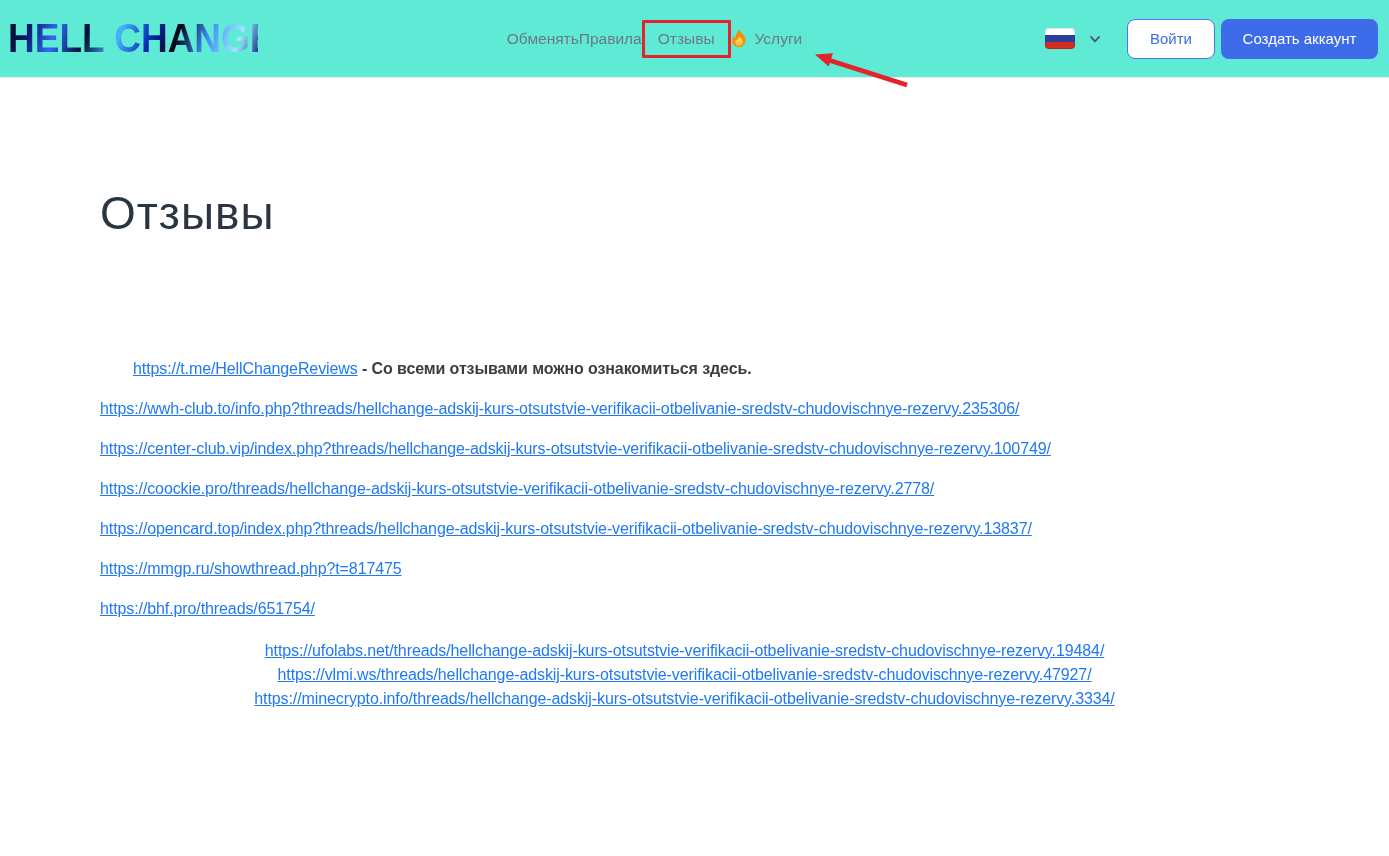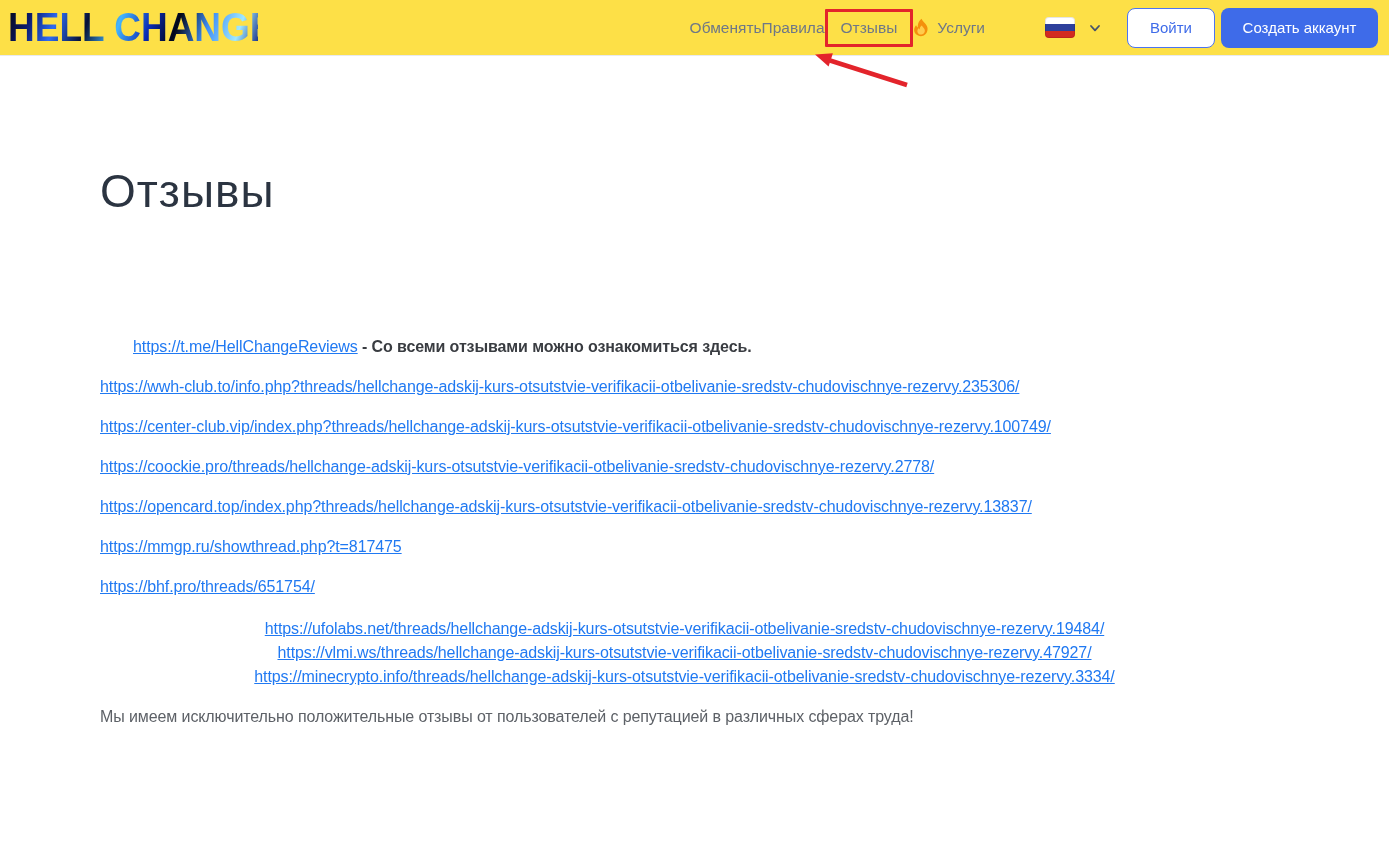--- a/index.html
+++ b/index.html
@@ -7,26 +7,27 @@
   body {
     width: 1389px; height: 856px;
     background: #ffffff;
     font-family: "Liberation Sans", sans-serif;
     position: relative;
     overflow: hidden;
   }
 
   
   .header {
-    height: 56px;
+    height: 78px;
     display: flex;
     align-items: center;
     border-bottom: 1px solid #e8eaee;
     padding: 0 11px 0 8px;
-    background: #fde047;
+    background: #5eead4;
+    gap: 36px;
   }
   .logo {
     font-size: 37px;
     font-weight: 900;
     letter-spacing: 0px;
     white-space: nowrap;
     width: 250px;
     flex: 0 0 auto;
     cursor: pointer;
     background: linear-gradient(112deg,
@@ -35,21 +36,21 @@
       #9fe8ff 90%, #0b1d7a 100%);
     -webkit-background-clip: text;
     background-clip: text;
     color: transparent;
     transform: scaleY(1.08);
   }
   .nav {
     flex: 1 1 auto;
     display: flex;
     align-items: center;
-    justify-content: flex-end;
+    justify-content: center;
     padding: 0 60px 0 66px;
   }
   .nav-item {
     color: #6e7787;
     font-size: 15.5px;
     cursor: pointer;
     display: flex;
     align-items: center;
     gap: 7px;
     white-space: nowrap;
@@ -210,15 +211,14 @@
     <p class="link-row"><a>https://opencard.top/index.php?threads/hellchange-adskij-kurs-otsutstvie-verifikacii-otbelivanie-sredstv-chudovischnye-rezervy.13837/</a></p>
     <p class="link-row"><a>https://mmgp.ru/showthread.php?t=817475</a></p>
     <p class="link-row"><a>https://bhf.pro/threads/651754/</a></p>
 
     <div class="tight-group">
       <a>https://ufolabs.net/threads/hellchange-adskij-kurs-otsutstvie-verifikacii-otbelivanie-sredstv-chudovischnye-rezervy.19484/</a>
       <a>https://vlmi.ws/threads/hellchange-adskij-kurs-otsutstvie-verifikacii-otbelivanie-sredstv-chudovischnye-rezervy.47927/</a>
       <a>https://minecrypto.info/threads/hellchange-adskij-kurs-otsutstvie-verifikacii-otbelivanie-sredstv-chudovischnye-rezervy.3334/</a>
     </div>
 
-    <p class="closing">Мы имеем исключительно положительные отзывы от пользователей с репутацией в различных сферах труда!</p>
   </div>
 </main>
 
 </body></html>

